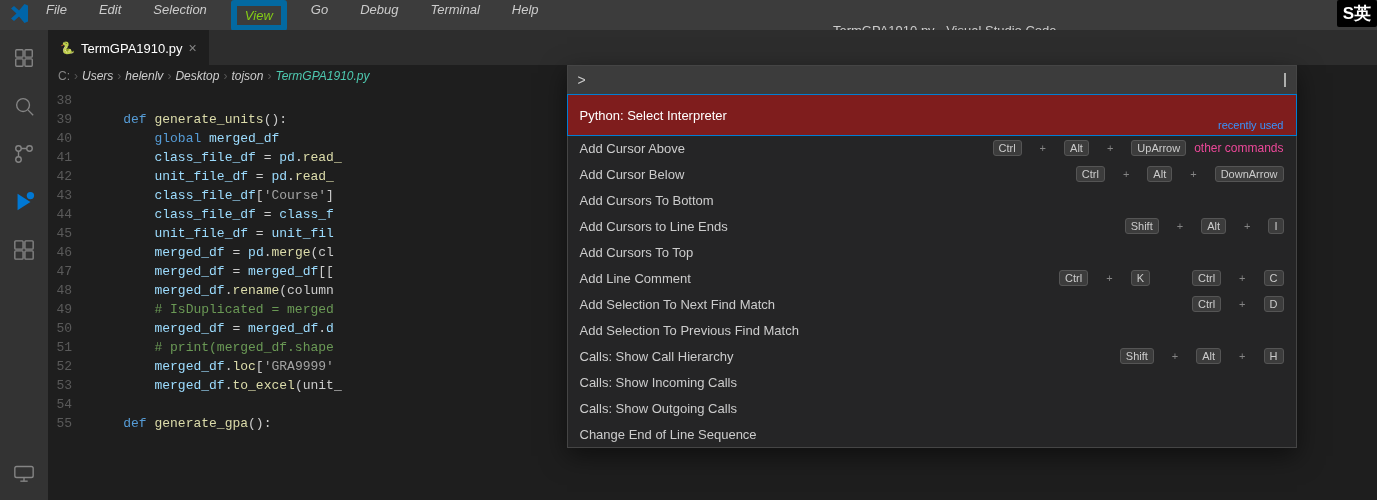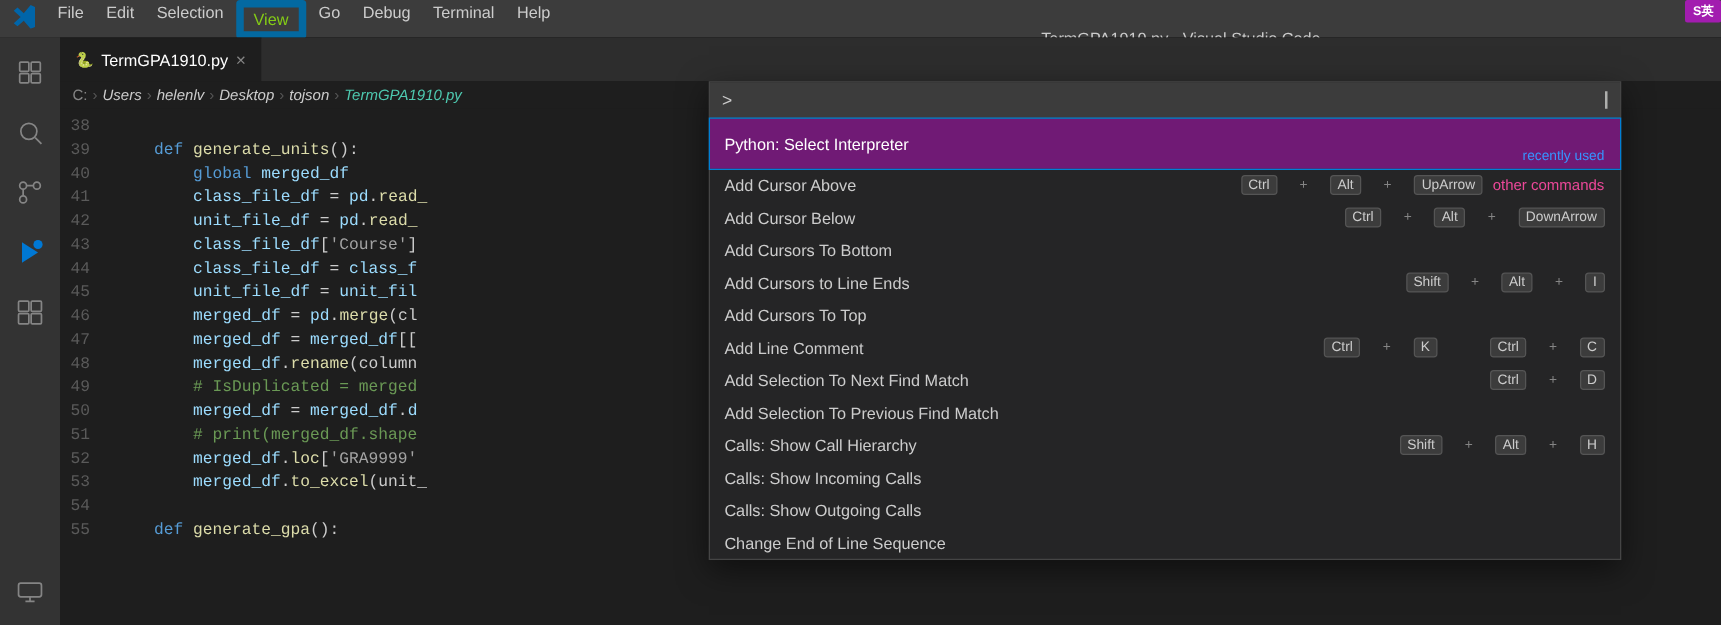--- a/index.html
+++ b/index.html
@@ -20,22 +20,23 @@
       display: flex;
       align-items: center;
       padding: 0 10px;
       user-select: none;
     }
     .titlebar-logo {
       margin-right: 8px;
     }
     .titlebar-menu {
       display: flex;
-      gap: 2px;
+      gap: 16px;
       flex: 1;
+      font-style: italic;
     }
     .titlebar-menu-item {
       padding: 2px 8px;
       font-size: 13px;
       color: #cccccc;
       cursor: pointer;
       border-radius: 3px;
     }
     .titlebar-menu-item.active {
       border: 6px solid #0369a1;
@@ -225,21 +226,21 @@
     .cp-item {
       display: flex;
       align-items: center;
       padding: 4px 12px;
       font-size: 13px;
       color: #cccccc;
       cursor: pointer;
       min-height: 26px;
     }
     .cp-item.highlighted {
-      background: #701a75;
+      background: #7f1d1d;
       color: #ffffff;
       outline: 1px solid #007fd4;
     }
     .cp-item-label { flex: 1; }
     .cp-item-badge {
       font-size: 11px;
       color: #3794ff;
       margin-left: 8px;
       margin-top: 20px;
     }
@@ -265,23 +266,23 @@
       color: #ec4899;
       font-size: 12px;
       margin-left: 8px;
     }
 
     
     .sying-badge {
       position: absolute;
       top: 0;
       right: 0;
-      background: #a21caf;
+      background: #000000;
       color: white;
-      font-size: 10px;
+      font-size: 17px;
       font-weight: bold;
       padding: 2px 6px;
       border-radius: 2px;
       z-index: 200;
     }
   </style>
 </head>
 <body>
 
 <div class="titlebar">

